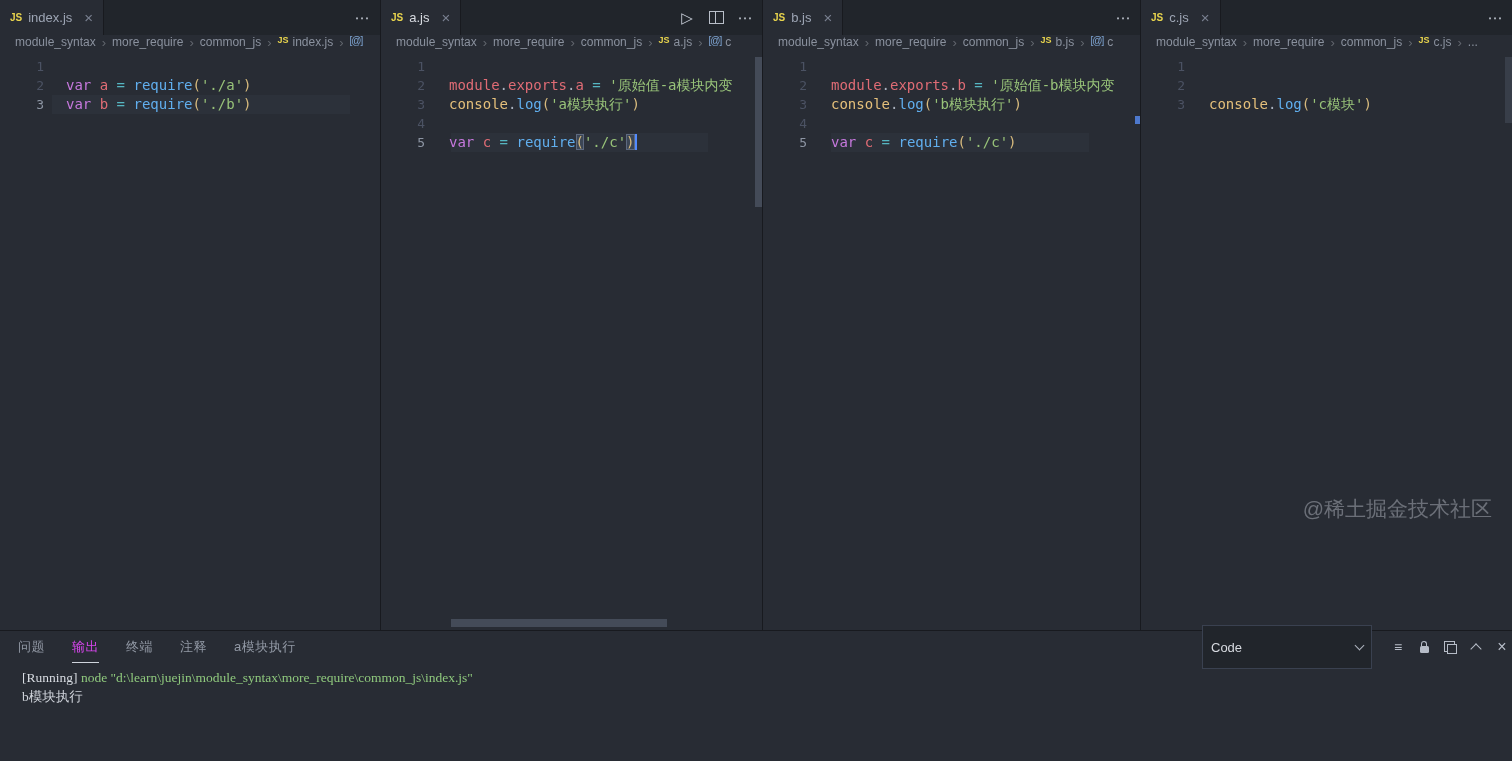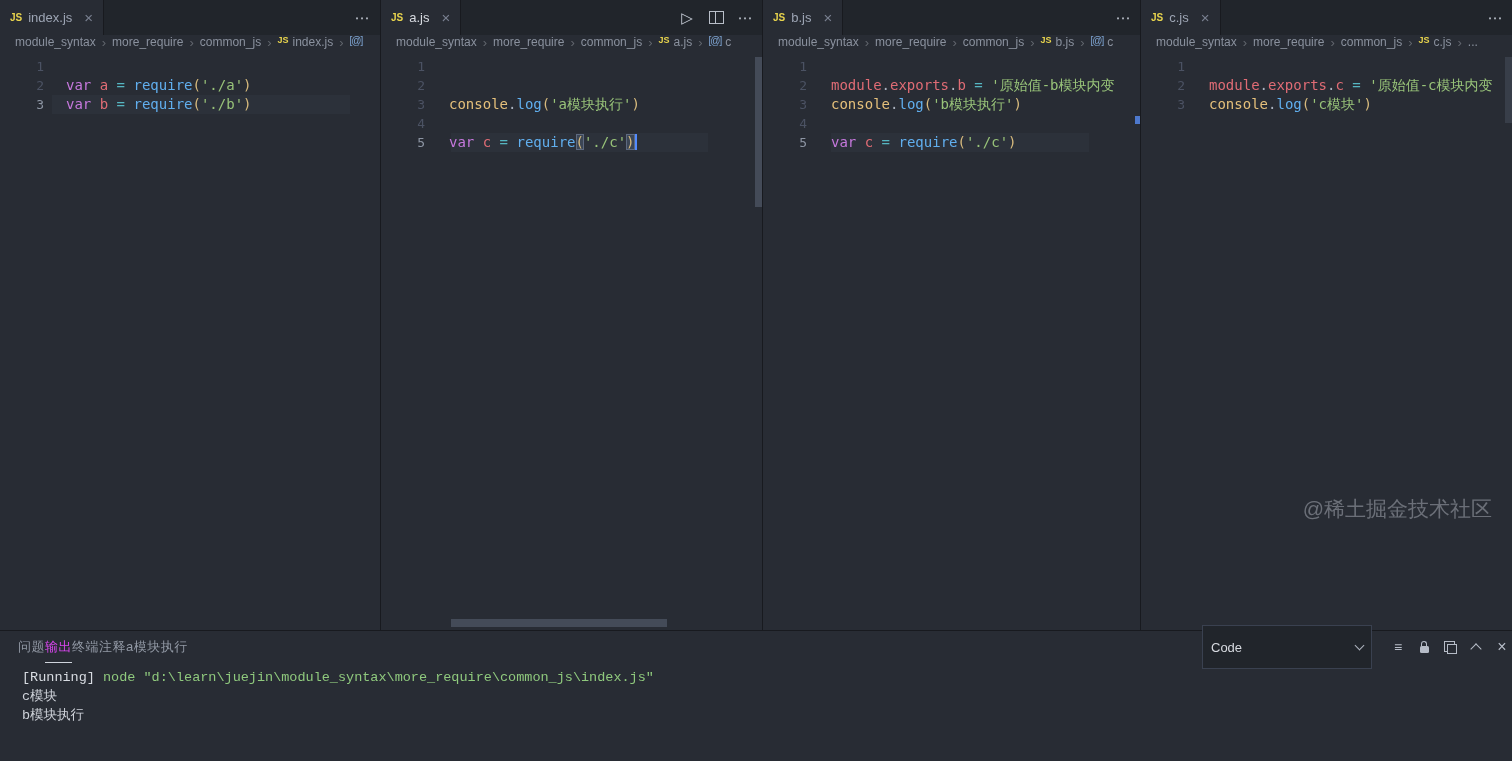--- a/index.html
+++ b/index.html
@@ -76,21 +76,21 @@
   .picon{color:#b6bcc7;font-size:14px;display:flex;align-items:center;justify-content:center;width:16px;height:16px;cursor:default}
   .picon.close{font-size:16px}
   .lockbody{width:9px;height:7px;background:#b6bcc7;border-radius:1.5px;position:relative;margin-top:4px;display:inline-block}
   .lockbody::before{content:"";position:absolute;top:-5px;left:1.5px;width:4px;height:4px;border:1.5px solid #b6bcc7;
                     border-bottom:none;border-radius:3px 3px 0 0}
   .dup{width:9px;height:9px;border:1.2px solid #b6bcc7;position:relative;display:inline-block;margin-left:-2px;margin-top:-2px}
   .dup::before{content:"";position:absolute;left:2.5px;top:2.5px;width:8px;height:8px;border:1.2px solid #b6bcc7;background:#282c34}
   .chevup{width:7px;height:7px;border-left:1.6px solid #b6bcc7;border-top:1.6px solid #b6bcc7;transform:rotate(45deg);
           margin-top:3px;display:inline-block}
 
-  .output{padding:5px 0 0 22px;font-family:Liberation Mono, monospace;font-size:13.5px;
+  .output{padding:5px 0 0 22px;font-family:Liberation Serif, serif;font-size:13.5px;
           line-height:19px;color:#cfd3da}
   .out-prefix{color:#d8dce2}
   .out-cmd{color:#8fc97d}
 
   .watermark{position:absolute;right:20px;bottom:14px;font-size:21px;color:rgba(200,206,214,.42);z-index:6}
 </style>
 </head>
 <body>
 
 <div class="window">
@@ -147,21 +147,21 @@
           <span class="crumb">common_js</span>
           <span class="crumb-sep">›</span>
           <span class="jsicon sm">JS</span>
           <span class="crumb">a.js</span>
           <span class="crumb-sep">›</span>
           <span class="sym-icon">[@]</span>
           <span class="crumb">c</span>
         </div>
         <div class="code-area">
           <div class="line"><span class="num">1</span><span class="code"></span></div>
-          <div class="line"><span class="num">2</span></div>
+          <div class="line"><span class="num">2</span><span class="code"><span class="vr u">module</span><span class="pl">.</span><span class="vr">exports</span><span class="pl">.</span><span class="vr">a</span><span class="pl"> </span><span class="op">=</span><span class="pl"> </span><span class="st">'原始值-a模块内变</span></span></div>
           <div class="line"><span class="num">3</span><span class="code"><span class="cls">console</span><span class="pl">.</span><span class="fn">log</span><span class="b1">(</span><span class="st">'a模块执行'</span><span class="b1">)</span></span></div>
           <div class="line"><span class="num">4</span><span class="code"></span></div>
           <div class="line cur"><div class="hl"></div><span class="num">5</span><span class="code"><span class="kw">var</span><span class="pl"> </span><span class="vr">c</span><span class="pl"> </span><span class="op">=</span><span class="pl"> </span><span class="fn u">require</span><span class="b1 m">(</span><span class="st">'./c'</span><span class="b1 m">)</span><span class="cursor"></span></span></div>
         </div>
         <div class="vthumb" style="top: 57px; height: 150px;"></div>
         <div class="hthumb" style="bottom: 3px; left: 70px; width: 216px;"></div>
       </div>
       <div class="group g3">
         <div class="tabs">
           <div class="tab">
@@ -213,30 +213,30 @@
           <span class="crumb-sep">›</span>
           <span class="crumb">common_js</span>
           <span class="crumb-sep">›</span>
           <span class="jsicon sm">JS</span>
           <span class="crumb">c.js</span>
           <span class="crumb-sep">›</span>
           <span class="crumb">...</span>
         </div>
         <div class="code-area">
           <div class="line"><span class="num">1</span><span class="code"></span></div>
-          <div class="line"><span class="num">2</span><span class="code"><span class="vr u">module</span><span class="pl">.</span><span class="vr">exports</span><span class="pl">.</span><span class="vr">c</span><span class="pl"> </span><span class="op">=</span><span class="pl"> </span><span class="st">'原始值-c模块内变</span></span></div>
+          <div class="line"><span class="num">2</span></div>
           <div class="line"><span class="num">3</span><span class="code"><span class="cls">console</span><span class="pl">.</span><span class="fn">log</span><span class="b1">(</span><span class="st">'c模块'</span><span class="b1">)</span></span></div>
         </div>
         <div class="vthumb" style="top: 57px; height: 66px; opacity: 0.6;"></div>
       </div>
     </div>
 
   <div class="panel">
     <div class="panel-header">
-      <div style="display:flex;height:32px;align-items:flex-start">
+      <div style="display:flex;gap:27px;height:32px;align-items:flex-start">
           <span class="ptab">问题</span>
           <span class="ptab active">输出</span>
           <span class="ptab">终端</span>
           <span class="ptab">注释</span>
           <span class="ptab">a模块执行</span>
         </div>
       <div class="panel-controls">
         <div class="channel">
           <span>Code</span>
           <span class="chevdn"></span>
@@ -249,19 +249,18 @@
             <span class="dup"></span>
           </span>
           <span class="picon">
             <span class="chevup"></span>
           </span>
           <span class="picon close">×</span>
         </div>
     </div>
     <div class="output">
         <div class="out-line"><span class="out-prefix">[Running] </span><span class="out-cmd">node "d:\learn\juejin\module_syntax\more_require\common_js\index.js"</span></div>
-        <div class="out-line">c模块</div>
         <div class="out-line">b模块执行</div>
       </div>
   </div>
 
   <div class="watermark">@稀土掘金技术社区</div>
 </div>
 
 </body></html>

